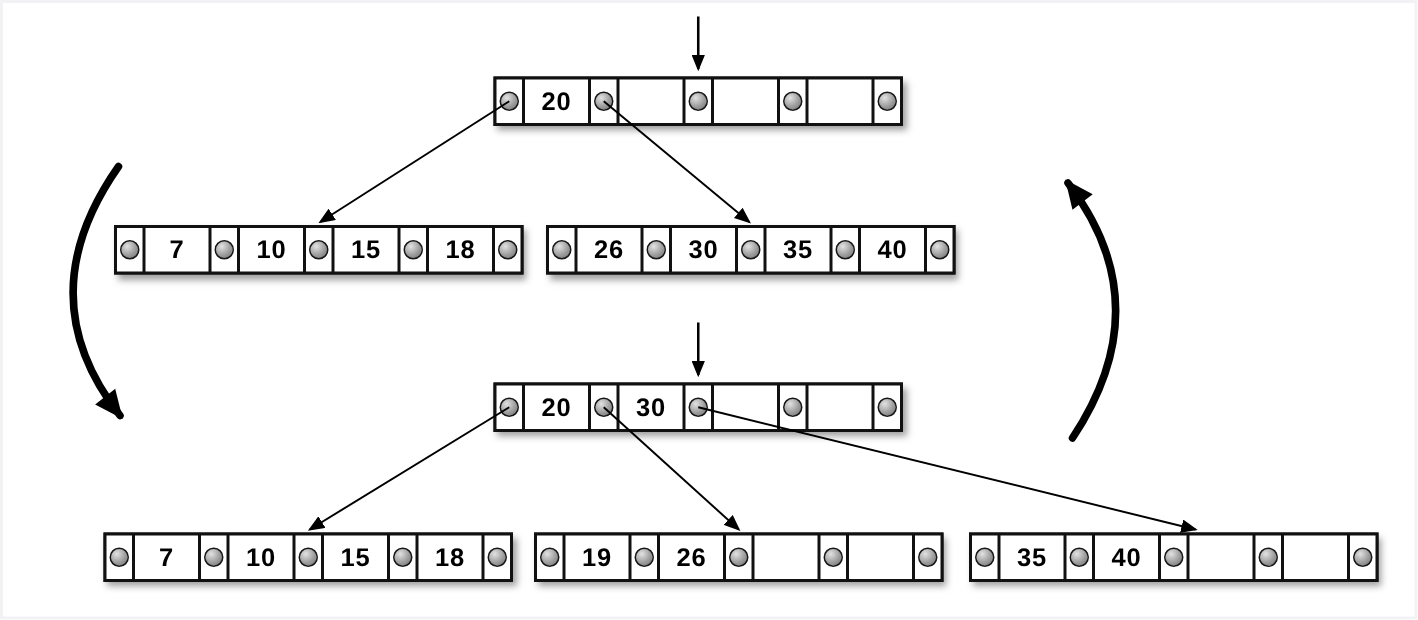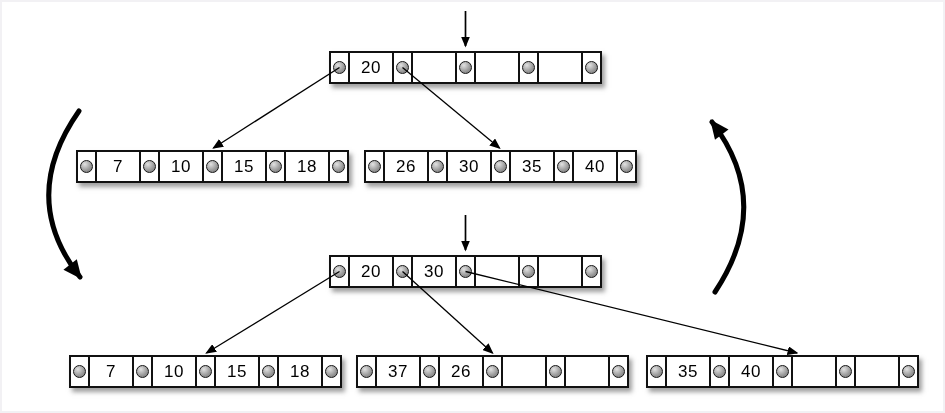--- a/index.html
+++ b/index.html
@@ -16,21 +16,21 @@
     position:absolute; display:flex; column-gap:2px;
     background:#111; border:2px solid #111;
     box-shadow:2.5px 3.5px 4.5px rgba(80,80,80,0.55);
     z-index:1;
   }
   .cell {
     background:#fff; height:29px;
     display:flex; align-items:center; justify-content:center;
   }
   .cell.ptr { width:17px; }
-  .cell.key { width:42px; font-size:17px; color:#000; letter-spacing:0.5px; }
+  .cell.key { width:42px; font-size:17px; color:#000; letter-spacing:0.5px;font-weight:bold; }
   .dot {
     width:13px; height:13px; border-radius:50%;
     border:1.5px solid #161616; box-sizing:border-box;
     background: radial-gradient(circle at 35% 30%, #e2e2e2 0%, #9d9d9d 55%, #6f6f6f 100%);
   }
 </style>
 </head>
 <body>
 
 <div class="stage" id="stage">
@@ -161,21 +161,21 @@
       </div>
       <div class="cell key">18</div>
       <div class="cell ptr">
         <span class="dot"></span>
       </div>
     </div>
     <div class="node" style="left: 354px; top: 353px;">
       <div class="cell ptr">
         <span class="dot"></span>
       </div>
-      <div class="cell key">37</div>
+      <div class="cell key">19</div>
       <div class="cell ptr">
         <span class="dot"></span>
       </div>
       <div class="cell key">26</div>
       <div class="cell ptr">
         <span class="dot"></span>
       </div>
       <div class="cell key"></div>
       <div class="cell ptr">
         <span class="dot"></span>

